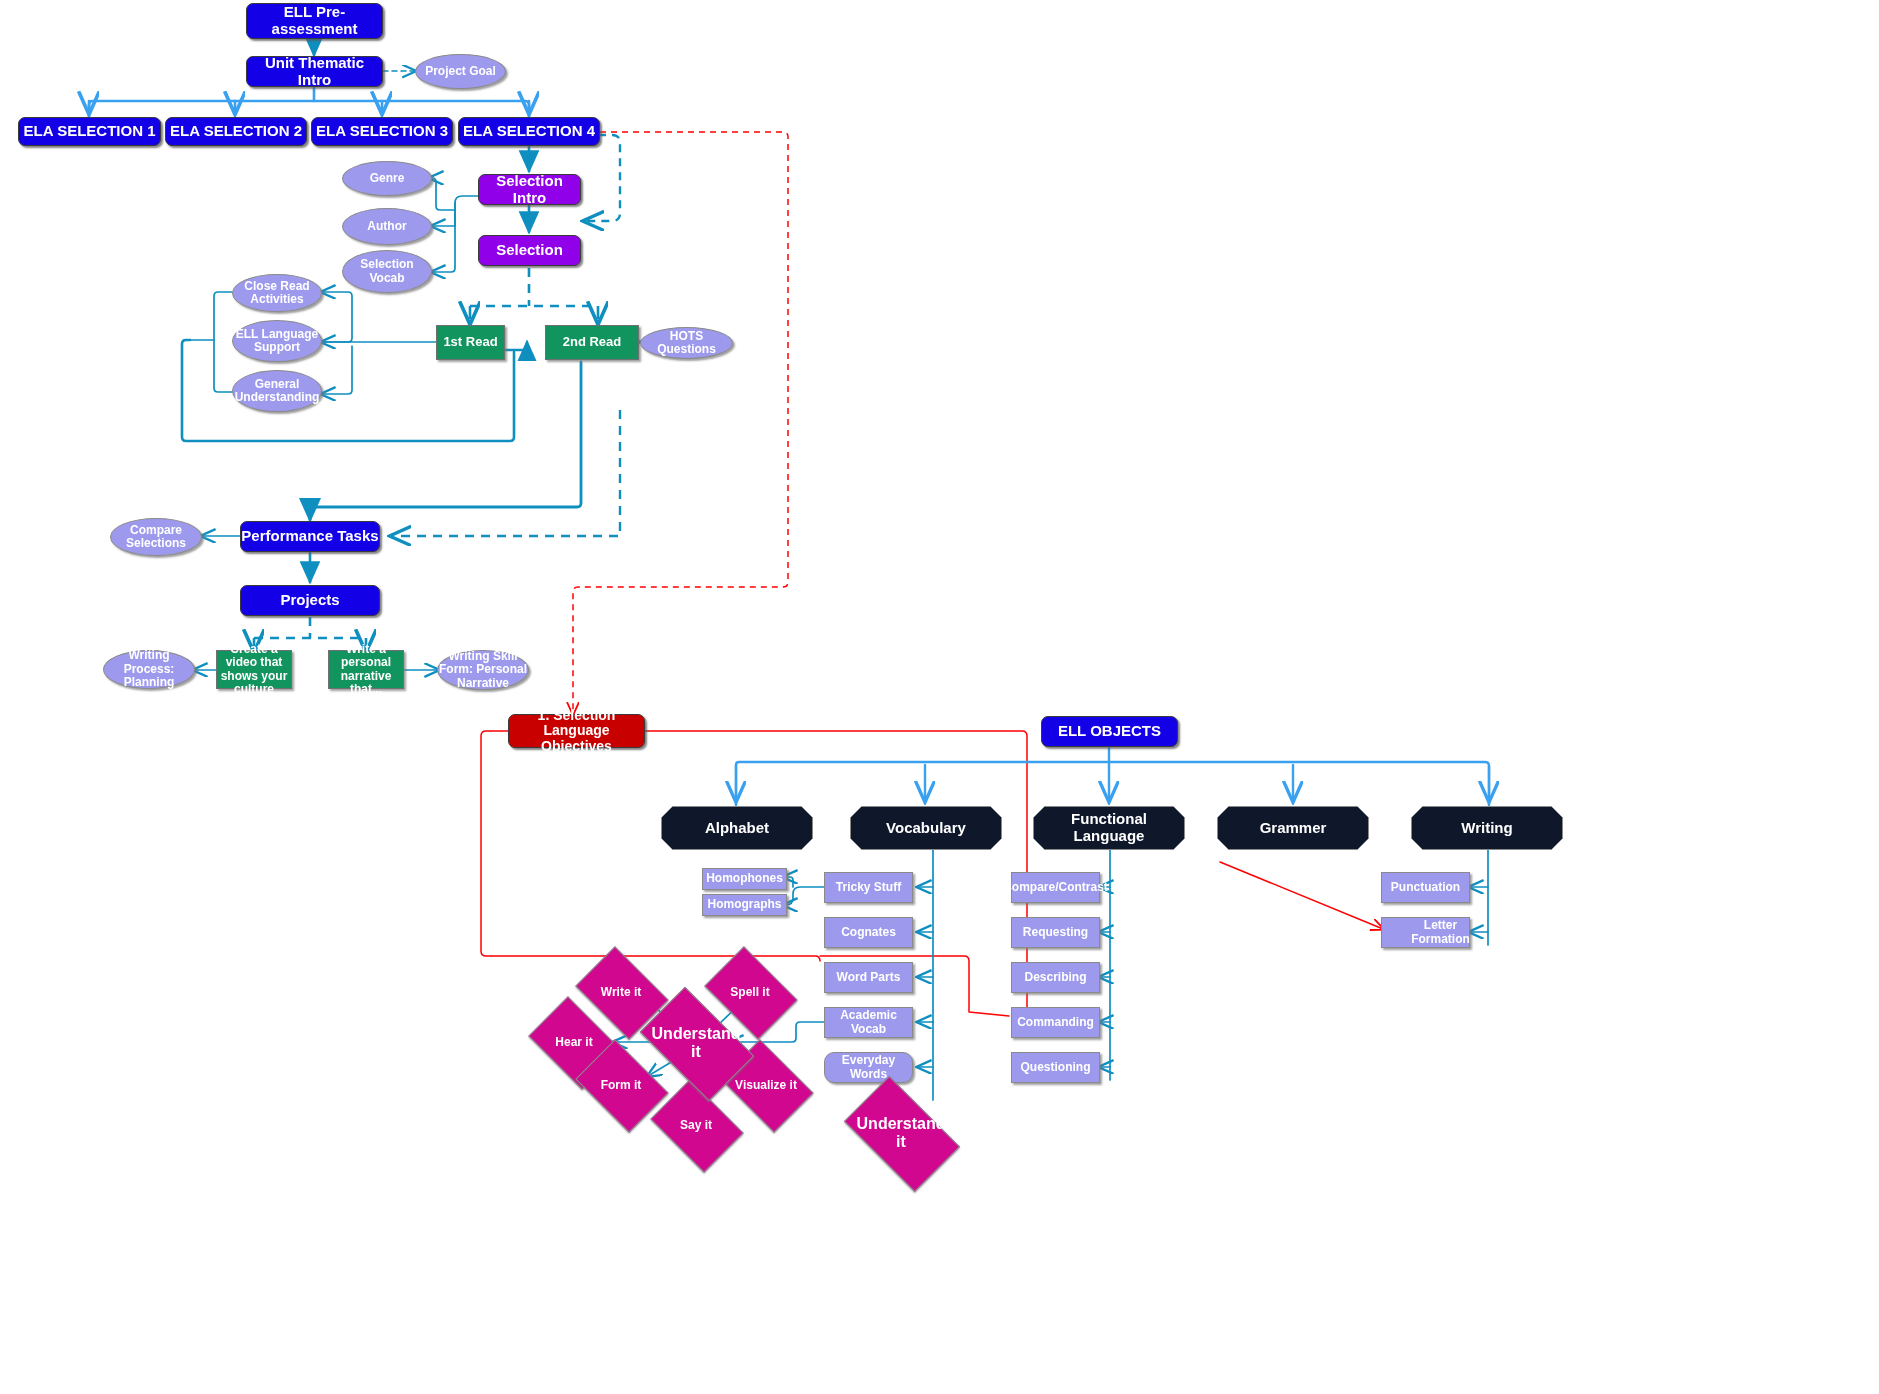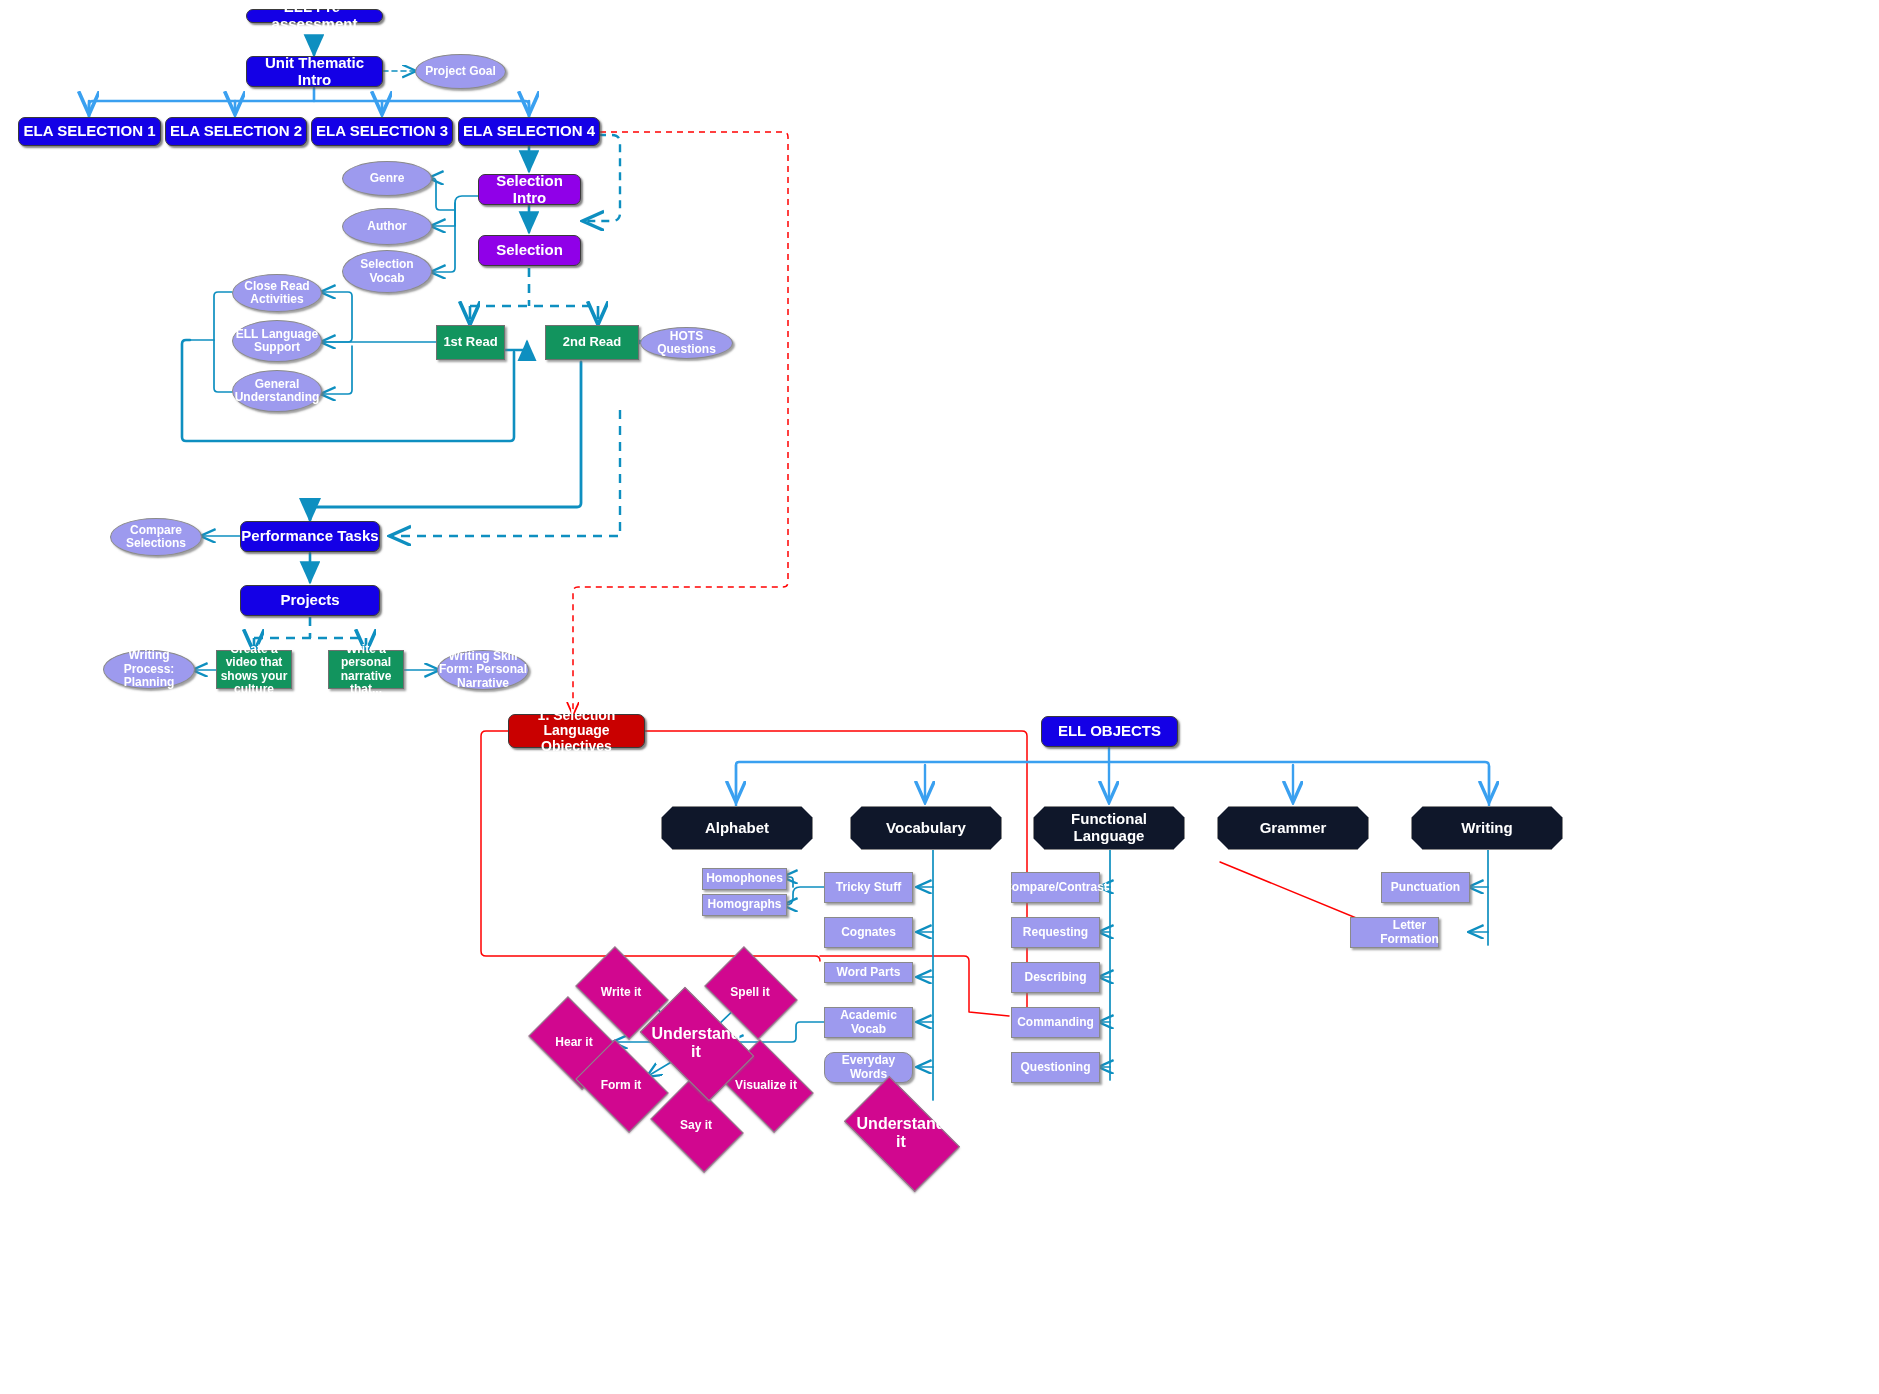--- a/index.html
+++ b/index.html
@@ -285,21 +285,21 @@
       <path d="M716,1027 L742,1002" marker-end="url(#arrTeal)"></path>
       <path d="M663,1042 L614,1042" marker-end="url(#arrTeal)"></path>
       <path d="M678,1058 L648,1076" marker-end="url(#arrTeal)"></path>
       <path d="M714,1058 L742,1076" marker-end="url(#arrTeal)"></path>
       <path d="M696,1066 L696,1102" marker-end="url(#arrTeal)"></path>
 
       <path d="M824,1022 L800,1022 Q796,1022 796,1026 L796,1038 Q796,1042 792,1042 L730,1042" marker-end="url(#arrTeal)"></path>
     </g>
   </svg>
 
-  <div class="node rect-blue" style="left:246px;top:9px;width:137px;height:14px;">
+  <div class="node rect-blue" style="left:246px;top:3px;width:137px;height:36px;align-items:flex-end;">
     <span>ELL Pre-assessment</span>
   </div>
 
   <div class="node rect-blue" style="left:246px;top:56px;width:137px;height:31px;">
     <span>Unit Thematic Intro</span>
   </div>
 
   <div class="node ellipse" style="left:415px;top:54px;width:91px;height:35px;">
     <span>Project Goal</span>
   </div>
@@ -406,21 +406,21 @@
   <div class="node sub-purple" style="left:702px;top:894px;width:85px;height:22px;">
     <span>Homographs</span>
   </div>
 
   <div class="node sub-purple" style="left:824px;top:872px;width:89px;height:31px;">
     <span>Tricky Stuff</span>
   </div>
   <div class="node sub-purple" style="left:824px;top:917px;width:89px;height:31px;">
     <span>Cognates</span>
   </div>
-  <div class="node sub-purple" style="left:824px;top:962px;width:89px;height:21px;">
+  <div class="node sub-purple" style="left:824px;top:962px;width:89px;height:31px;">
     <span>Word Parts</span>
   </div>
   <div class="node sub-purple" style="left:824px;top:1007px;width:89px;height:31px;">
     <span>Academic Vocab</span>
   </div>
   <div class="node sub-purple" style="left:824px;top:1052px;width:89px;height:31px;border-radius:10px;">
     <span>Everyday Words</span>
   </div>
 
   <div class="node sub-purple" style="left:1011px;top:872px;width:89px;height:31px;">
@@ -435,21 +435,21 @@
   <div class="node sub-purple" style="left:1011px;top:1007px;width:89px;height:31px;">
     <span>Commanding</span>
   </div>
   <div class="node sub-purple" style="left:1011px;top:1052px;width:89px;height:31px;">
     <span>Questioning</span>
   </div>
 
   <div class="node sub-purple" style="left:1381px;top:872px;width:89px;height:31px;">
     <span>Punctuation</span>
   </div>
-  <div class="node sub-purple" style="left:1350px;top:917px;width:89px;height:31px;padding-left:30px;">
+  <div class="node sub-purple" style="left:1381px;top:917px;width:89px;height:31px;padding-left:30px;">
     <span>Letter Formation</span>
   </div>
 
   <div class="diamond-wrap" style="left:584px;top:965px;width:74px;height:54px;">
     <div class="diamond-shape"></div>
     <div class="diamond-label">Write it</div>
   </div>
   <div class="diamond-wrap" style="left:713px;top:965px;width:74px;height:54px;">
     <div class="diamond-shape"></div>
     <div class="diamond-label">Spell it</div>

